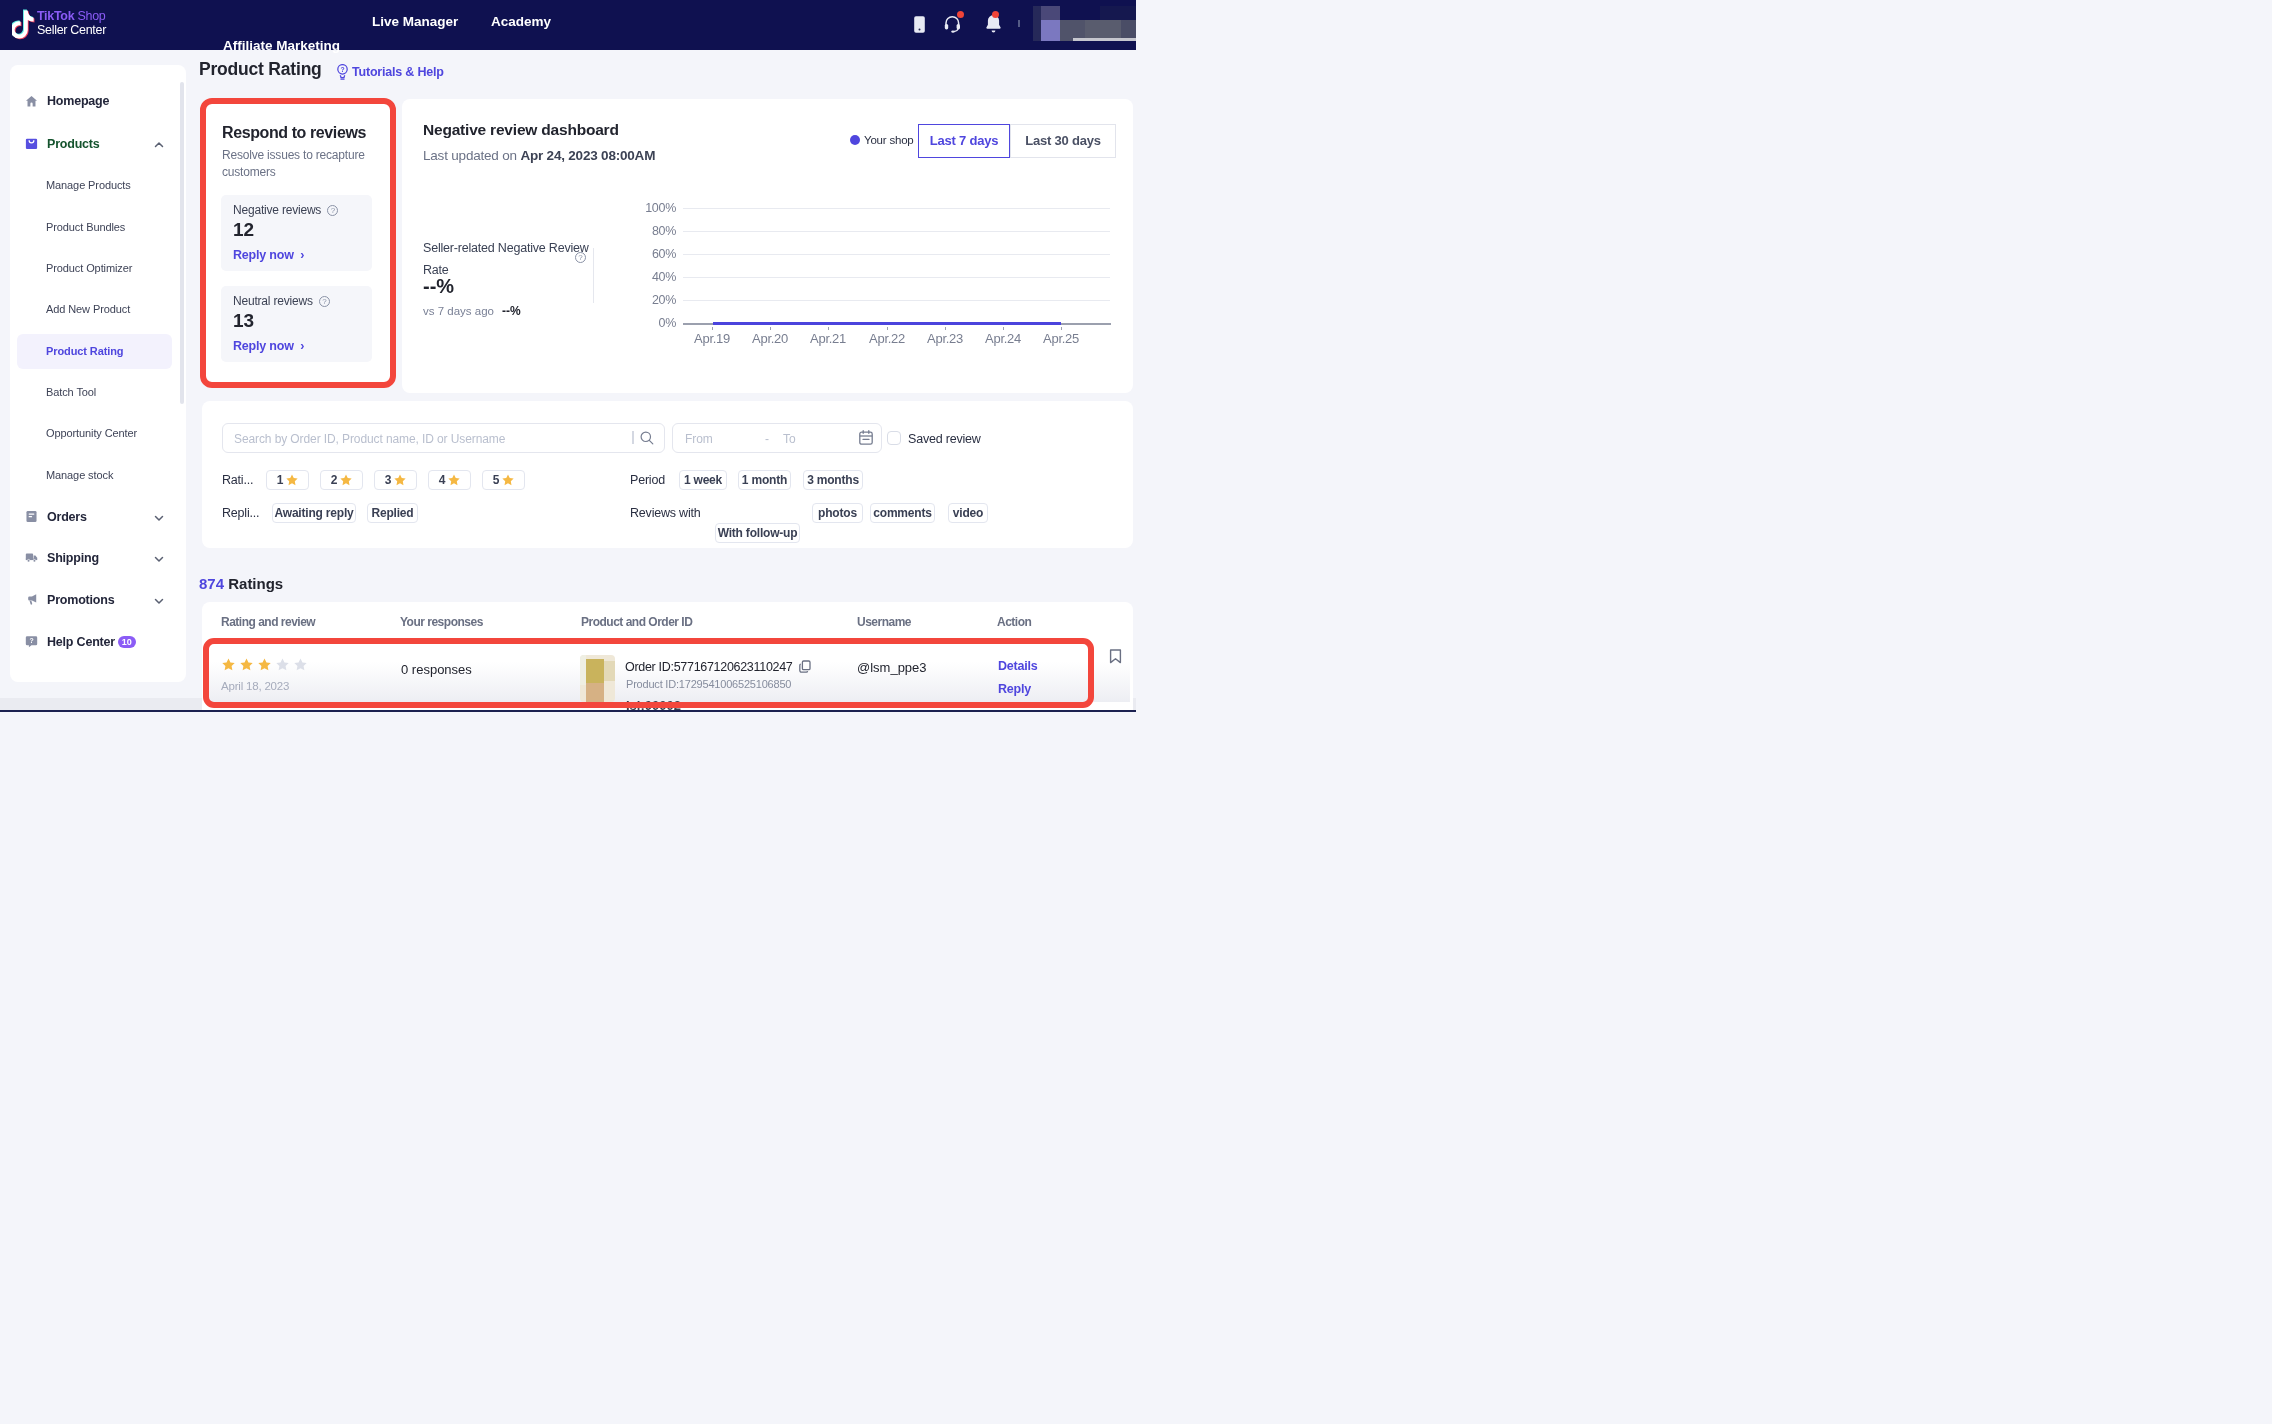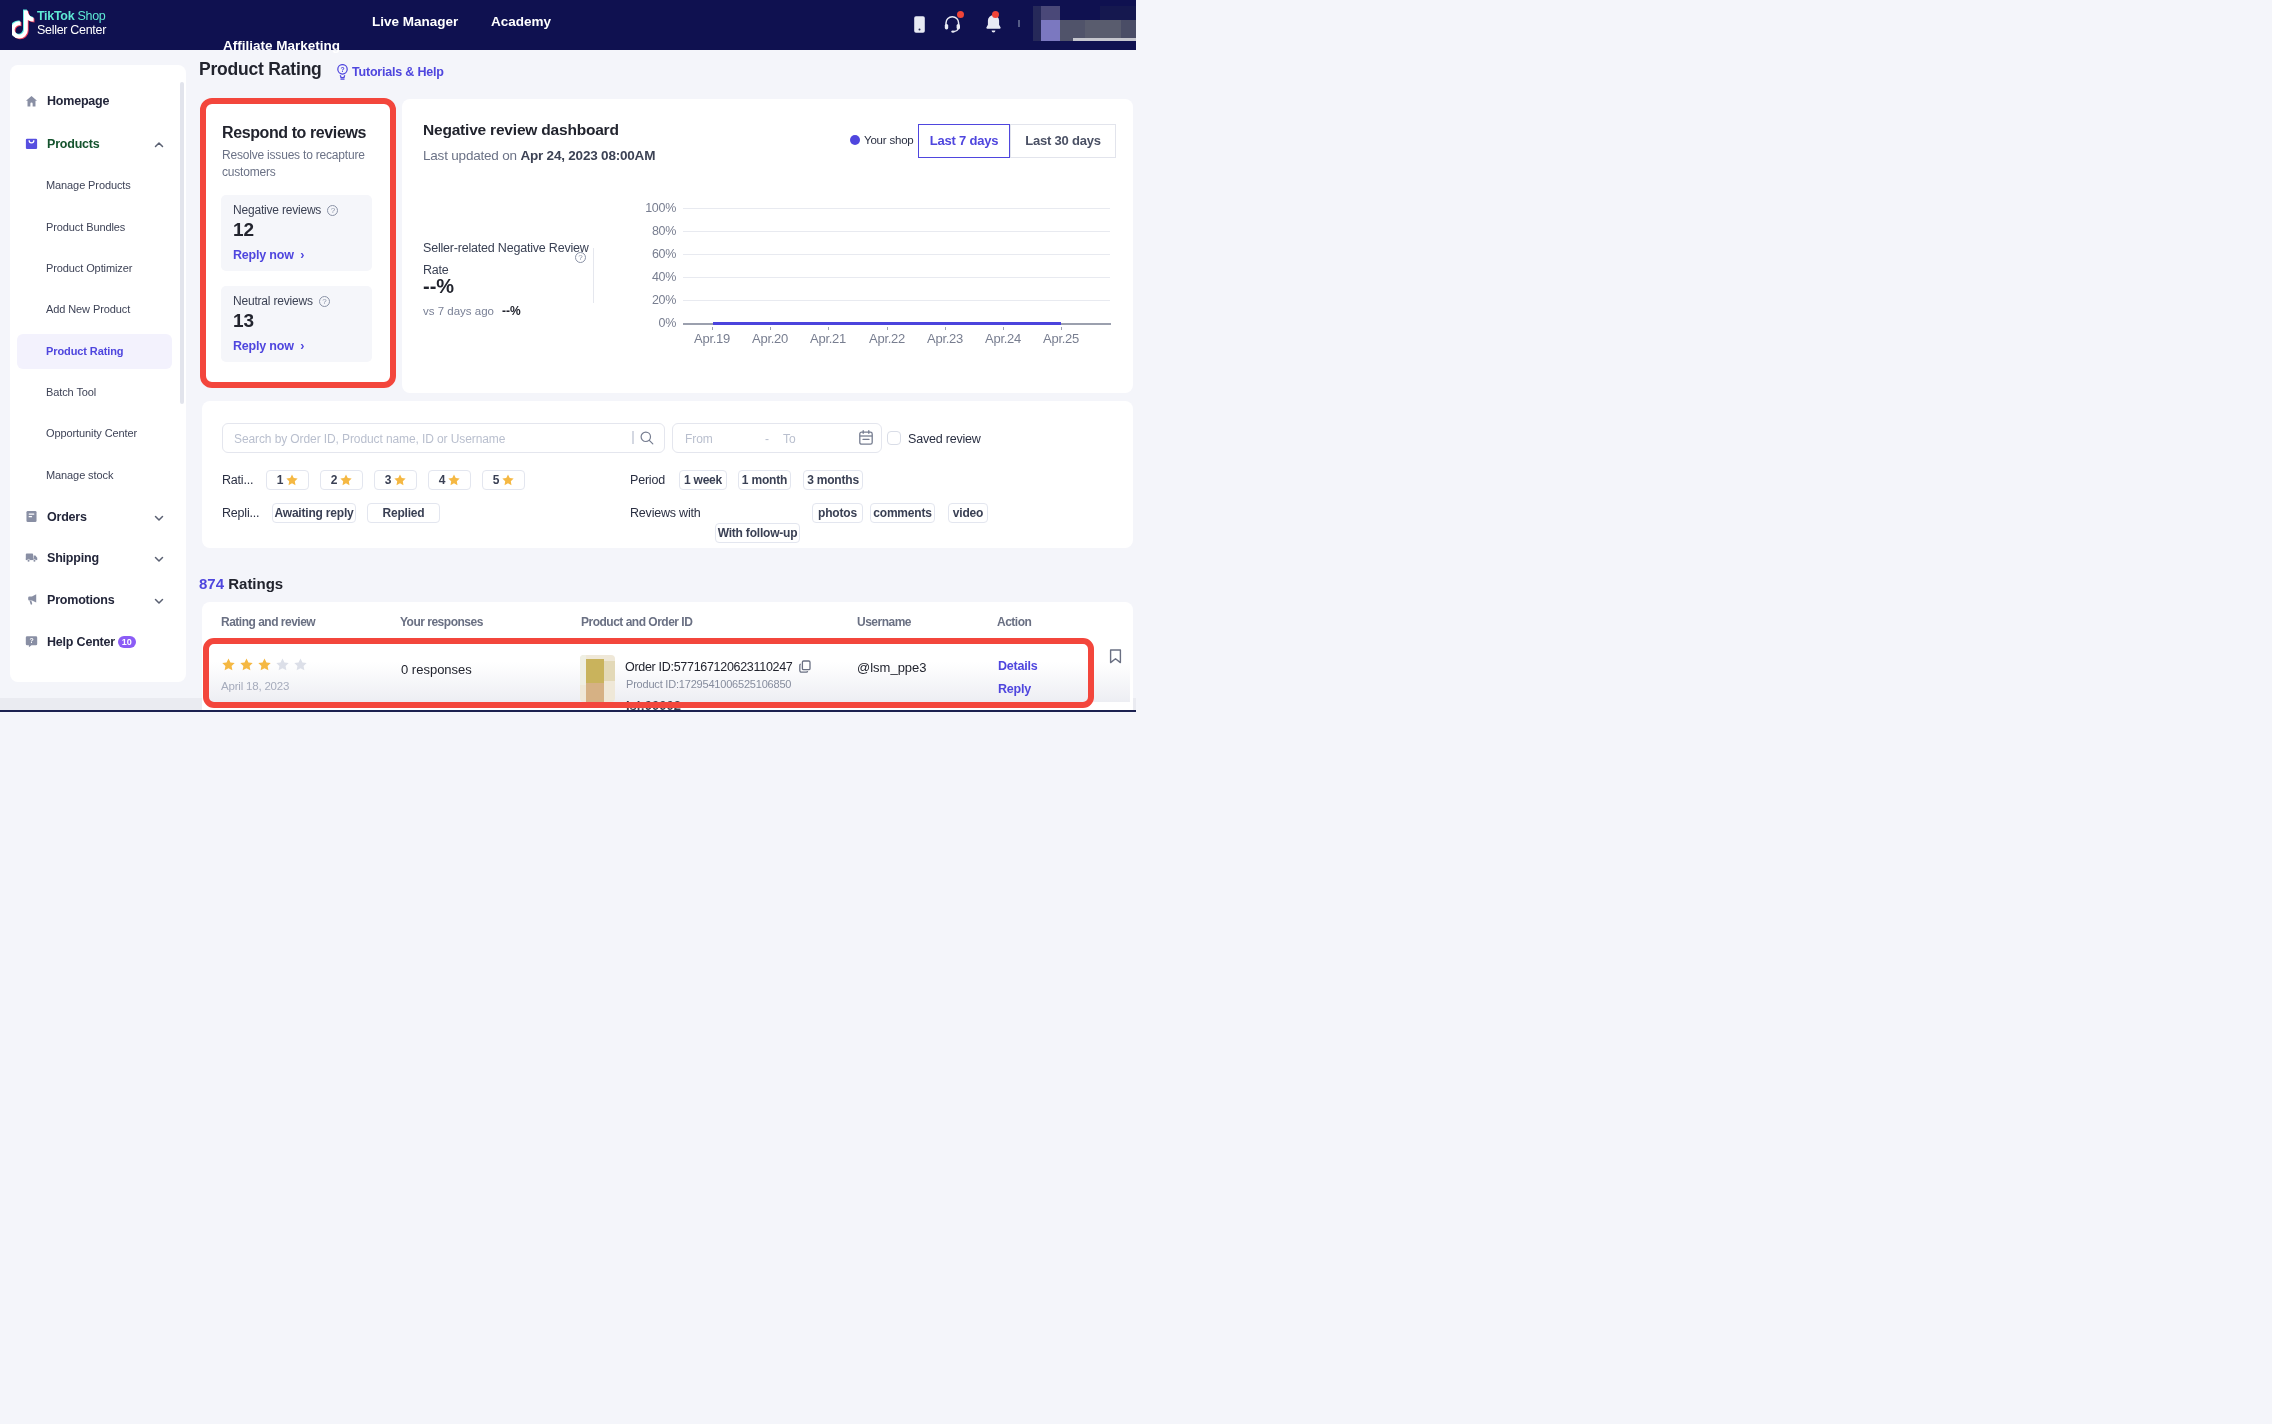--- a/index.html
+++ b/index.html
@@ -3,21 +3,21 @@
 <meta charset="utf-8">
 <style>
   * { margin:0; padding:0; box-sizing:border-box; }
   html,body { width:1136px; height:712px; overflow:hidden; }
   body { font-family:"Liberation Sans", sans-serif; background:#F4F5FA; position:relative; }
   .abs { position:absolute; }
 
   
   .nav { position:absolute; left:0; top:0; width:1136px; height:50px; background:#0F1150; z-index:40; }
   .nav-item { position:absolute; top:0; height:44px; line-height:44px; color:#FFFFFF; font-weight:700; font-size:13.5px; }
-  .logo-t1 { position:absolute; left:37px; top:9px; color:#5eead4; font-size:12.5px; font-weight:700; letter-spacing:-0.3px; }
+  .logo-t1 { position:absolute; left:37px; top:9px; color:#8b5cf6; font-size:12.5px; font-weight:700; letter-spacing:-0.3px; }
   .logo-t1 span { font-weight:400; }
   .logo-t2 { position:absolute; left:37px; top:23px; color:#fff; font-size:12.5px; font-weight:400; letter-spacing:-0.3px; }
 
   
   .sidebar { position:absolute; left:10px; top:65px; width:176px; height:617px; background:#fff; border-radius:8px; }
   .sb-scroll { position:absolute; left:180px; top:82px; width:4px; height:322px; background:#E2E4EC; border-radius:2px; }
   .sb-main { position:absolute; left:47px; font-size:12.5px; font-weight:700; color:#23263A; letter-spacing:-0.2px; }
   .sb-sub { position:absolute; left:46px; font-size:11px; color:#3E4357; letter-spacing:-0.1px; }
   .sb-ico { position:absolute; left:25px; width:13px; height:13px; }
   .sb-chev { position:absolute; left:154px; width:10px; height:10px; }
@@ -288,21 +288,21 @@
 <div class="fbtn" style="left:482px; top:470px; width:43px; line-height:19px;">5<svg class="sstar" viewBox="0 0 20 20">
       <path d="M10 0.8 l2.9 5.9 6.5 0.9 -4.7 4.6 1.1 6.4 -5.8 -3 -5.8 3 1.1 -6.4 -4.7 -4.6 6.5 -0.9 z" fill="#F5B843"></path>
     </svg></div>
 <div class="flab" style="left:630px; top:473px;">Period</div>
 <div class="fbtn" style="left:679px; top:470px; width:48px; line-height:19px;">1 week</div>
 <div class="fbtn" style="left:738px; top:470px; width:53px; line-height:19px;">1 month</div>
 <div class="fbtn" style="left:803px; top:470px; width:60px; line-height:19px;">3 months</div>
 
 <div class="flab" style="left:222px; top:506px;">Repli...</div>
 <div class="fbtn" style="left:272px; top:503px; width:84px; line-height:19px;">Awaiting reply</div>
-<div class="fbtn" style="left:367px; top:503px; width:73px; line-height:19px;">Replied</div>
+<div class="fbtn" style="left:367px; top:503px; width:51px; line-height:19px;">Replied</div>
 <div class="flab" style="left:630px; top:506px;">Reviews with</div>
 <div class="fbtn" style="left:715px; top:503px; width:85px; line-height:19px;margin-top:20px;">With follow-up</div>
 <div class="fbtn" style="left:812px; top:503px; width:51px; line-height:19px;">photos</div>
 <div class="fbtn" style="left:870px; top:503px; width:65px; line-height:19px;">comments</div>
 <div class="fbtn" style="left:948px; top:503px; width:40px; line-height:19px;">video</div>
 
 <div class="abs" style="left:199px; top:575px; font-size:15px; font-weight:700;"><span style="color:#4F46DE;">874</span> <span style="color:#22242E;">Ratings</span></div>
 <div class="th" style="left:221px;">Rating and review</div>
 <div class="th" style="left:400px;">Your responses</div>
 <div class="th" style="left:581px;">Product and Order ID</div>

